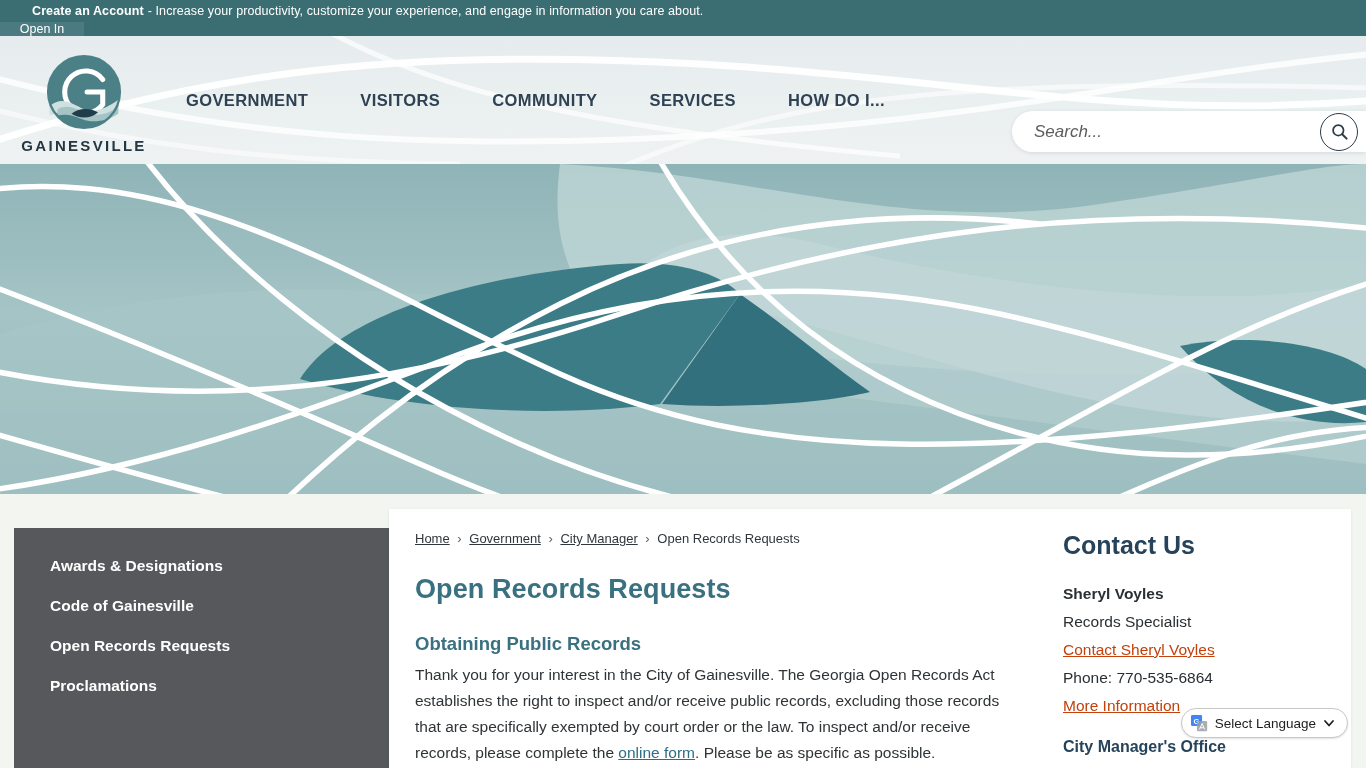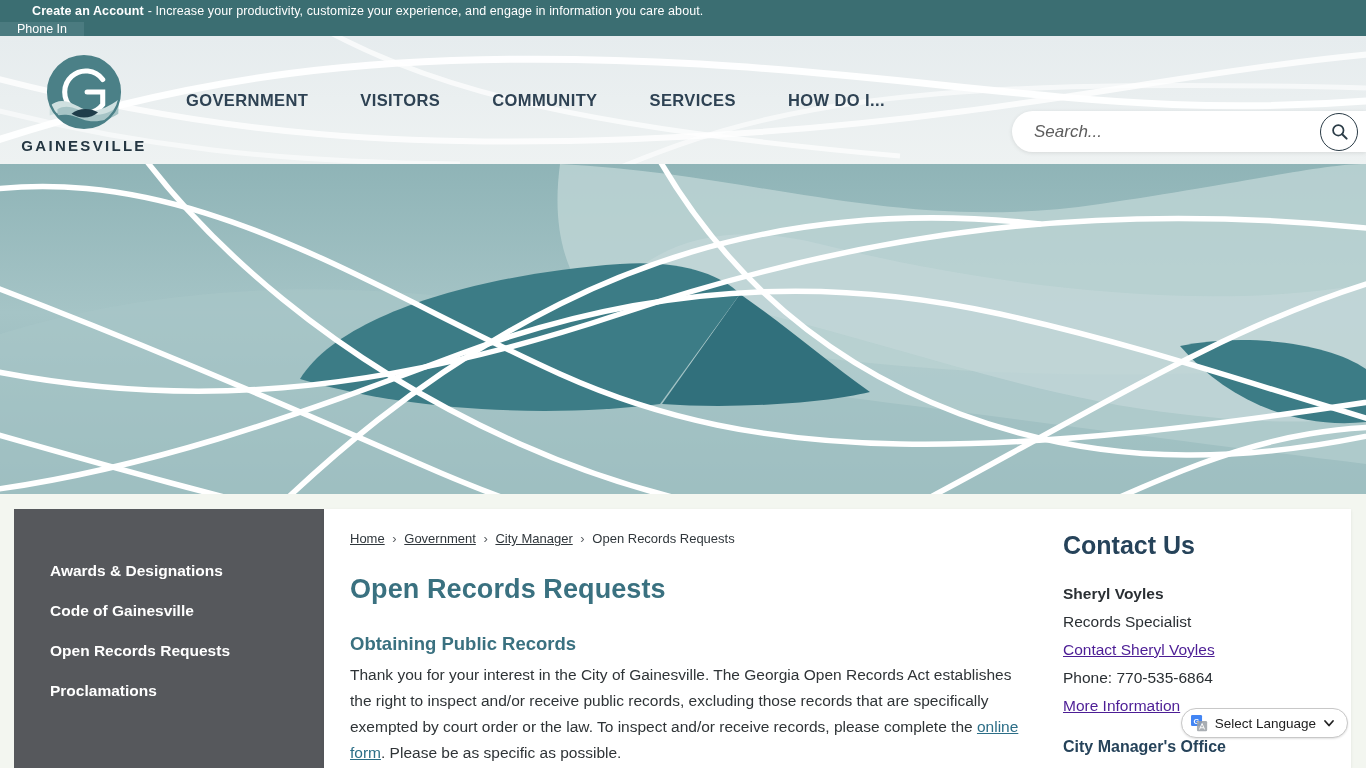--- a/index.html
+++ b/index.html
@@ -153,24 +153,25 @@
   
   .page {
     position: relative;
     height: 274px;
     background: #f3f6f0;
     padding: 15px 15px 0 14px;
     display: flex;
     align-items: stretch;
   }
   .sidebar {
-    width: 310px;
+    width: 375px;
     background: #56585c;
-    padding: 42px 0 20px 0;
+    padding: 18px 0 20px 0;
     flex: 0 0 auto;
+    margin-top: 19px;
   }
   .side-item {
     display: block;
     color: #ffffff;
     font-size: 15.5px;
     font-weight: bold;
     text-decoration: none;
     padding: 11px 36px;
     cursor: pointer;
   }
@@ -228,21 +229,21 @@
     font-weight: bold;
     color: #26435a;
     margin-bottom: 20px;
   }
   .contact-line {
     font-size: 15.5px;
     line-height: 28px;
     color: #2a2f33;
   }
   .contact-line.name { font-weight: bold; }
-  .contact-line a { color: #4c1d95; text-decoration: underline; }
+  .contact-line a { color: #c2410c; text-decoration: underline; }
   .contact-group-title {
     font-size: 16px;
     font-weight: bold;
     color: #26435a;
     margin-top: 18px;
   }
 
   
   .translate-widget {
     position: absolute;
@@ -269,21 +270,21 @@
   .chev { width: 12px; height: 12px; flex: 0 0 auto; }
 </style>
 </head>
 <body>
 
 <div class="topbar">
   <div class="topbar-msg">
     <a class="acct" href="#">Create an Account</a>
     <span class="tail">- Increase your productivity, customize your experience, and engage in information you care about.</span>
   </div>
-  <a class="signin" href="#">Phone In</a>
+  <a class="signin" href="#">Open In</a>
 </div>
 
 <div class="header">
 
   <svg class="header-swirls" viewBox="0 0 1366 128" preserveAspectRatio="none">
     <defs>
       <linearGradient id="hg" x1="0" y1="0" x2="0" y2="1">
         <stop offset="0%" stop-color="#e6ecee"></stop>
         <stop offset="100%" stop-color="#eef2f2"></stop>
       </linearGradient>

